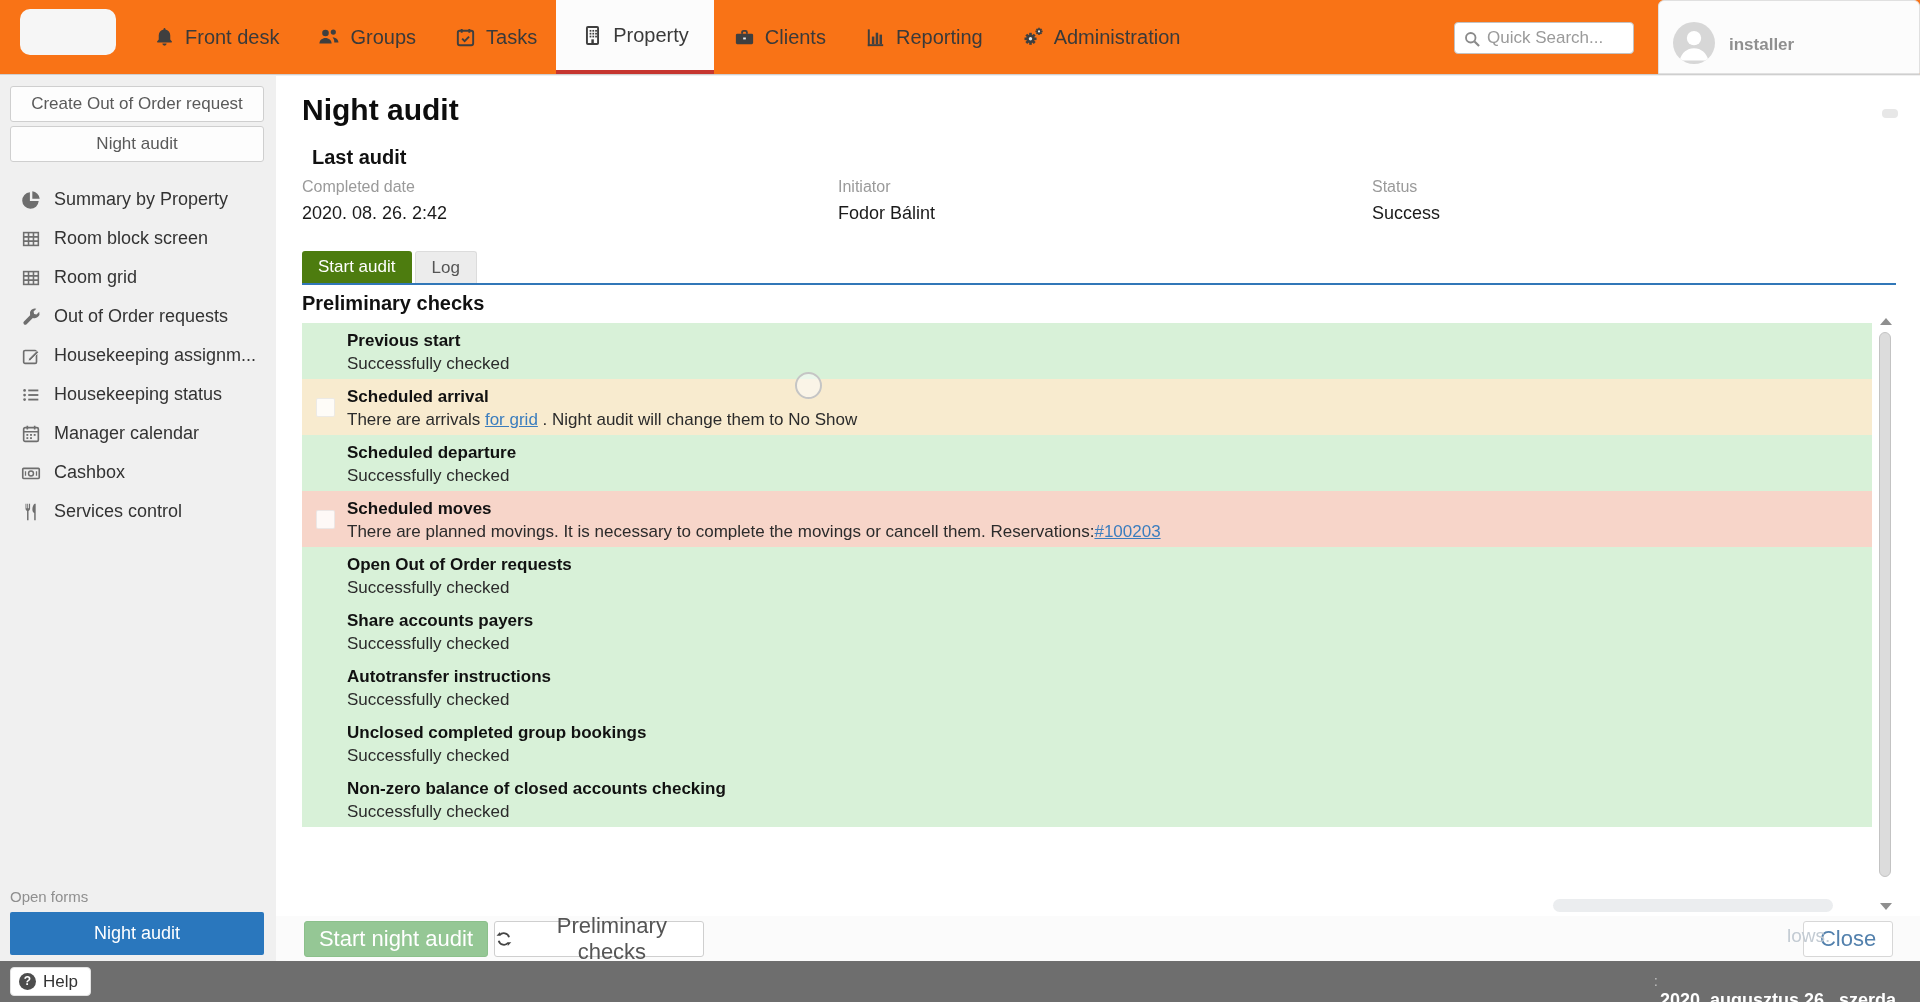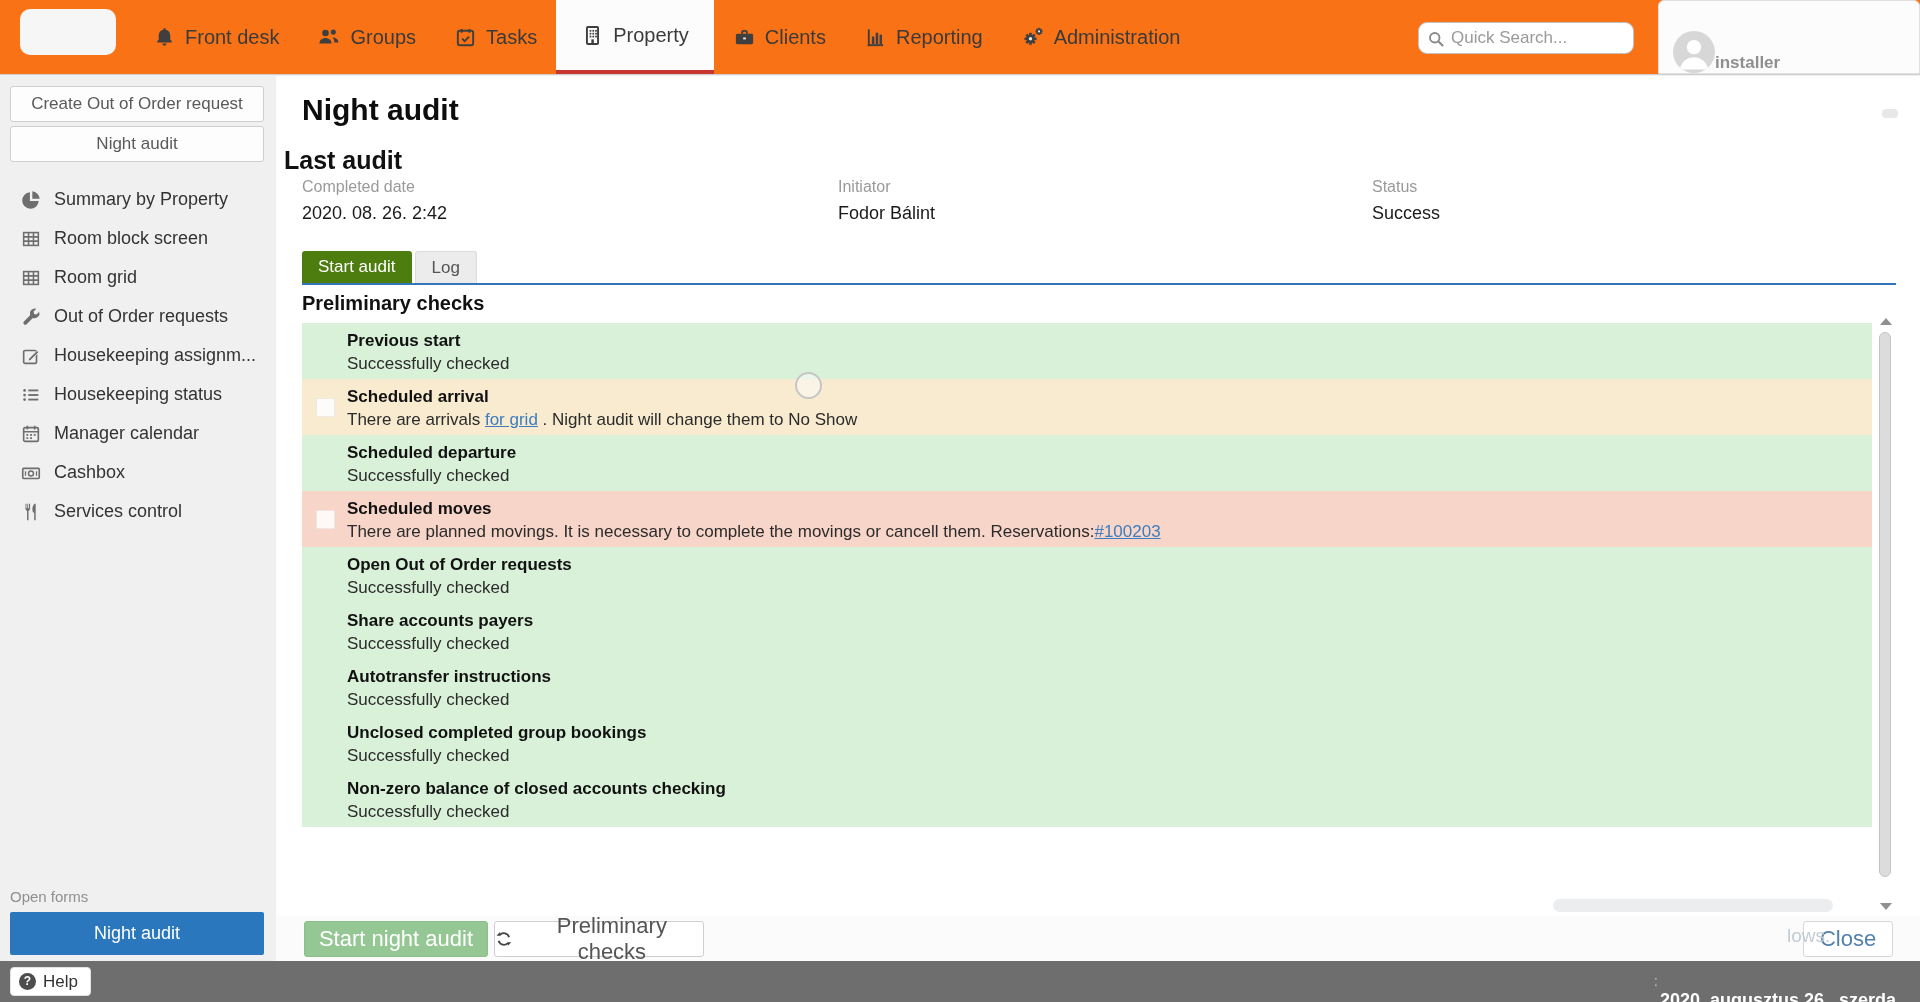--- a/index.html
+++ b/index.html
@@ -10,28 +10,28 @@
   
   .topnav { position:absolute; left:0; top:0; width:1920px; height:75px;
             background:#f97316; border-bottom:1px solid #cfcfcf;
             display:flex; align-items:stretch; }
   .logo-ph { width:96px; height:46px; margin:9px 18px 0 20px; background:#f6f6f6; border-radius:10px; flex:none; }
   .nav-item { display:flex; align-items:center; gap:9px; padding:0 19px;
               font-size:20px; color:#3a3a3a; white-space:nowrap; }
   .nav-item svg { flex:none; }
   .nav-item.active { background:#fcfcfc; border-bottom:4px solid #c6362f; padding:0 25px; }
   .nav-spacer { flex:1; }
-  .searchbox { position:relative; width:216px; height:32px; margin-top:22px; background:#fff;
-               border:1px solid #c2c2c2; border-radius:9px; flex:none; }
+  .searchbox { position:relative; width:180px; height:32px; margin-top:22px; background:#fff;
+               border:1px solid #c2c2c2; border-radius:4px; flex:none; }
   .searchbox svg { position:absolute; left:7px; top:6px; }
   .searchbox input { position:absolute; left:32px; top:1px; width:185px; height:28px; border:none; outline:none;
                      font-family:"Liberation Sans",sans-serif; font-size:17px; color:#555; background:transparent; }
   .searchbox input::placeholder { color:#9a9a9a; }
   .userbox { width:262px; margin-left:24px; background:#fcfcfc; border:1px solid #e0e0e0;
-             border-radius:6px 6px 0 0; display:flex; align-items:flex-end; padding:12px 7px 0 14px; flex:none; }
+             border-radius:6px 6px 0 0; display:flex; align-items:center; padding:12px 7px 0 14px; gap:14px; flex:none; }
   .avatar { width:42px; height:42px; border-radius:50%; background:#d7d7d7; overflow:hidden; flex:none; }
   .username { font-size:17px; font-weight:bold; color:#8f8f8f; margin-top:4px; }
 
   
   .sidebar { position:absolute; left:0; top:76px; width:276px; height:885px; background:#f0f0f0; }
   .side-btn { position:absolute; left:10px; width:254px; height:36px; background:#fdfdfd;
               border:1px solid #cfcfcf; border-radius:3px; color:#5a5a5a; font-size:17px;
               font-family:"Liberation Sans",sans-serif; text-align:center; line-height:34px; }
   .side-menu { position:absolute; left:0; top:104px; width:276px; }
   .side-item { display:flex; align-items:center; gap:12px; height:39px; padding-left:20px;
@@ -39,21 +39,21 @@
   .side-item svg { flex:none; }
   .open-forms-label { position:absolute; left:10px; top:812px; font-size:15px; color:#8f8f8f; }
   .open-form-btn { position:absolute; left:10px; top:836px; width:254px; height:43px; background:#2a77bd;
                    border:none; border-radius:2px; color:#fff; font-size:18px;
                    font-family:"Liberation Sans",sans-serif; }
 
   
   .main { position:absolute; left:276px; top:76px; width:1644px; height:885px; background:#fff; }
   .page-title { position:absolute; left:26px; top:17px; font-size:30px; font-weight:bold; color:#0d0d0d; }
   .minimize-dash { position:absolute; left:1606px; top:33px; width:16px; height:9px; background:#e7e7e7; border-radius:4px; }
-  .la-heading { position:absolute; left:8px; top:70px; font-size:25px; font-weight:bold; color:#111; }
+  .la-heading { position:absolute; left:36px; top:70px; font-size:20px; font-weight:bold; color:#111; }
   .la-grid { position:absolute; left:26px; top:102px; width:1560px; display:grid; grid-template-columns:536px 534px auto; }
   .la-label { font-size:16px; color:#9a9a9a; }
   .la-value { font-size:18px; color:#1a1a1a; margin-top:7px; }
 
   .tabs { position:absolute; left:26px; top:175px; height:33px; display:flex; gap:3px; }
   .tab { height:33px; padding:0 16px; font-size:17px; line-height:32px; border-radius:3px 3px 0 0; }
   .tab.active { background:#4d7c0f; color:#fff; }
   .tab.inactive { background:#ececec; color:#555; border:1px solid #dcdcdc; border-bottom:none; }
   .tab-underline { position:absolute; left:26px; top:207px; width:1594px; height:2px; background:#3177b8; }
 

